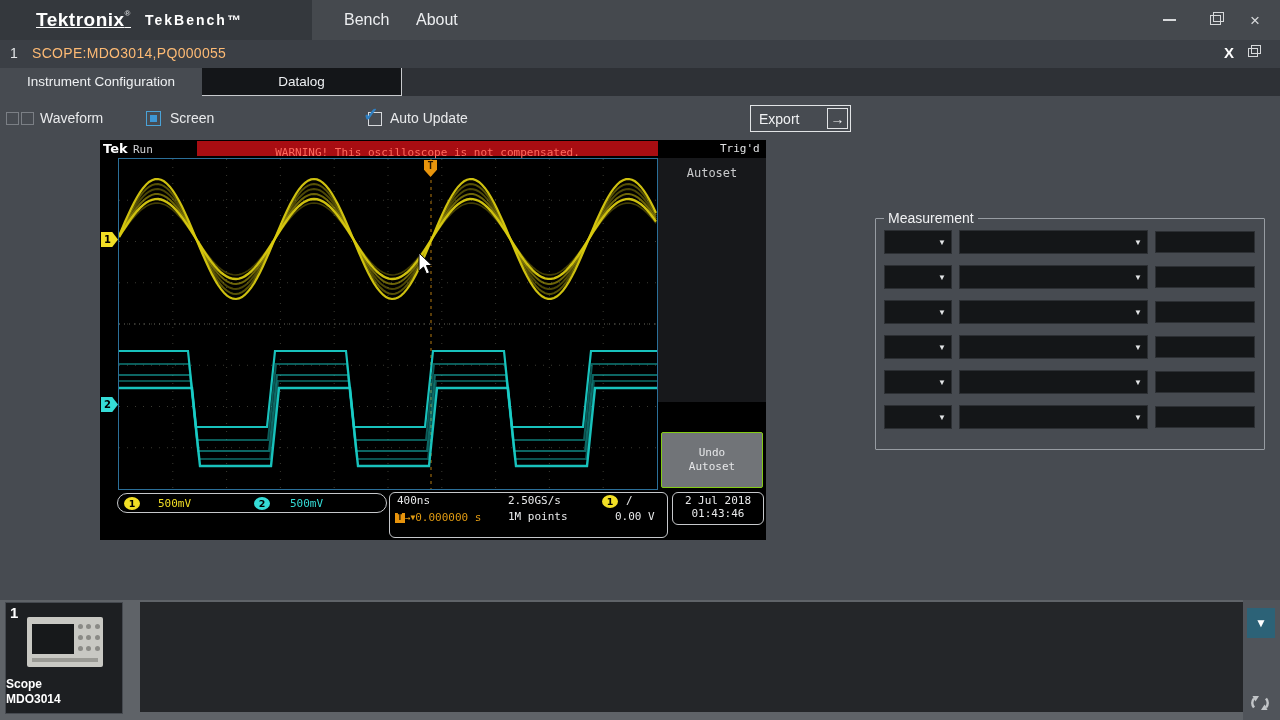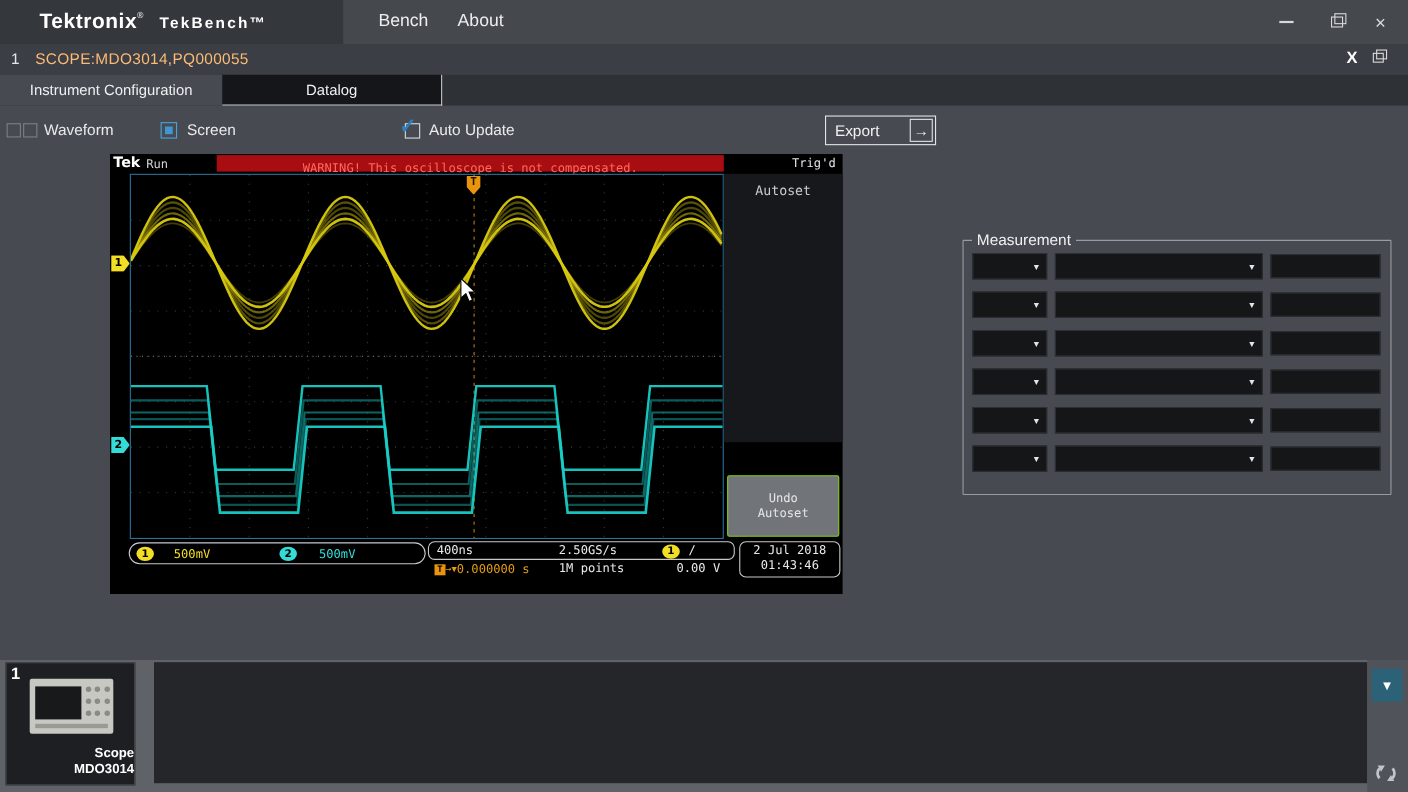--- a/index.html
+++ b/index.html
@@ -4,21 +4,21 @@
 <style>
   html,body{margin:0;padding:0;background:#2b2e32;}
   *{box-sizing:border-box;}
   #app{position:relative;width:1280px;height:720px;background:#474b51;overflow:hidden;
        font-family:"Liberation Sans", sans-serif;color:#e8e9ea;}
   .abs{position:absolute;}
 
   
   .titlebar{left:0;top:0;width:1280px;height:40px;background:#45494e;}
   .logo-block{left:0;top:0;width:312px;height:40px;background:#34383d;display:flex;align-items:center;}
-  .brand{font-weight:bold;font-size:19px;color:#fff;letter-spacing:.5px;margin-left:36px;}
+  .brand{font-weight:bold;font-size:19px;color:#fff;letter-spacing:.5px;margin-left:36px;text-decoration:underline;}
   .brand-mark{font-size:8px;color:#cfd1d3;vertical-align:top;}
   .product{font-weight:bold;font-size:14px;color:#fff;letter-spacing:2px;margin-left:14px;}
   .menu-item{top:0;height:40px;line-height:40px;font-size:16px;color:#eceef0;padding:0 10px;cursor:default;}
   .win-btn{top:0;width:34px;height:40px;display:flex;align-items:center;justify-content:center;color:#d7d9db;}
   .win-min-glyph{display:block;width:13px;height:2px;background:#d7d9db;}
   .win-restore-glyph{display:block;width:11px;height:10px;border:1px solid #d7d9db;position:relative;background:transparent;}
   .win-restore-glyph:before{content:"";position:absolute;left:2px;top:-4px;width:9px;height:8px;border:1px solid #d7d9db;border-left-width:1px;}
   .win-close-glyph{font-size:17px;line-height:17px;color:#d7d9db;}
 
   
@@ -82,21 +82,21 @@
   .m-small{width:68px;} .m-wide{width:189px;margin-left:7px;}
   .m-value{width:100px;height:22px;background:#141618;border:1px solid #2c2f33;margin-left:7px;}
   .caret{position:absolute;right:5px;top:7px;font-size:8px;color:#e2e4e6;}
 
   
   .dock{left:0;top:600px;width:1280px;height:120px;background:#5f6368;}
   .dock-strip{left:140px;top:2px;width:1103px;height:110px;background:#242629;}
   .dock-col{left:1243px;top:0;width:37px;height:120px;background:#50545a;}
   .tile{left:5px;top:2px;width:118px;height:112px;background:#1d1f22;border:1px solid #45494f;}
   .tile-num{left:4px;top:1px;font-size:15px;font-weight:bold;color:#fff;}
-  .tile-name{left:0;width:116px;text-align:right;font-size:12px;font-weight:bold;color:#fff;line-height:15px;}
+  .tile-name{left:0;width:116px;text-align:left;font-size:12px;font-weight:bold;color:#fff;line-height:15px;}
   .collapse-btn{left:1247px;top:608px;width:28px;height:30px;background:#2c6277;display:flex;align-items:center;justify-content:center;
                 color:#fff;font-size:12px;}
   
   .instr-pic{left:21px;top:14px;width:76px;height:50px;background:#c8c8c3;border-radius:2px;}
   .instr-screen{left:5px;top:7px;width:42px;height:30px;background:#17191b;}
   .instr-dot{width:5px;height:5px;border-radius:50%;background:#8a8a86;}
   .instr-strip{left:5px;top:41px;width:66px;height:4px;background:#9a9a95;}
 </style>
 </head>
 <body>
@@ -208,21 +208,21 @@
           <span style="width:60px;">Undo Autoset</span>
         </div>
     </div>
 
     <div class="abs ro-box" style="left:17px;top:353px;width:270px;height:20px;border-radius:10px;">
       <span class="abs ro-badge" style="left:6px;top:3px;background:#f2df25;">1</span>
       <span class="abs ro-text ro-ch1" style="left:40px;top:3px;">500mV</span>
       <span class="abs ro-badge" style="left:136px;top:3px;background:#35dcd7;">2</span>
       <span class="abs ro-text ro-ch2" style="left:172px;top:3px;">500mV</span>
     </div>
-    <div class="abs ro-box" style="left:289px;top:352px;width:279px;height:17px;border-radius:6px;">
+    <div class="abs ro-box" style="left:289px;top:352px;width:279px;height:46px;border-radius:6px;">
       <span class="abs ro-text" style="left:7px;top:1px;">400ns</span>
       <span class="abs ro-text" style="left:118px;top:1px;">2.50GS/s</span>
       <span class="abs ro-badge" style="left:212px;top:2px;background:#f2df25;">1</span>
       <span class="abs ro-text" style="left:236px;top:1px;">/</span>
       <span class="abs" style="left:5px;top:18px;display:flex;align-items:center;">
         <span class="trig-t-ico">T</span>
         <span class="ro-text ro-orange" style="font-size:9px;">→</span>
         <span class="ro-text ro-orange" style="font-size:8px;">▼</span>
         <span class="ro-text ro-orange">0.000000 s</span>
       </span>

